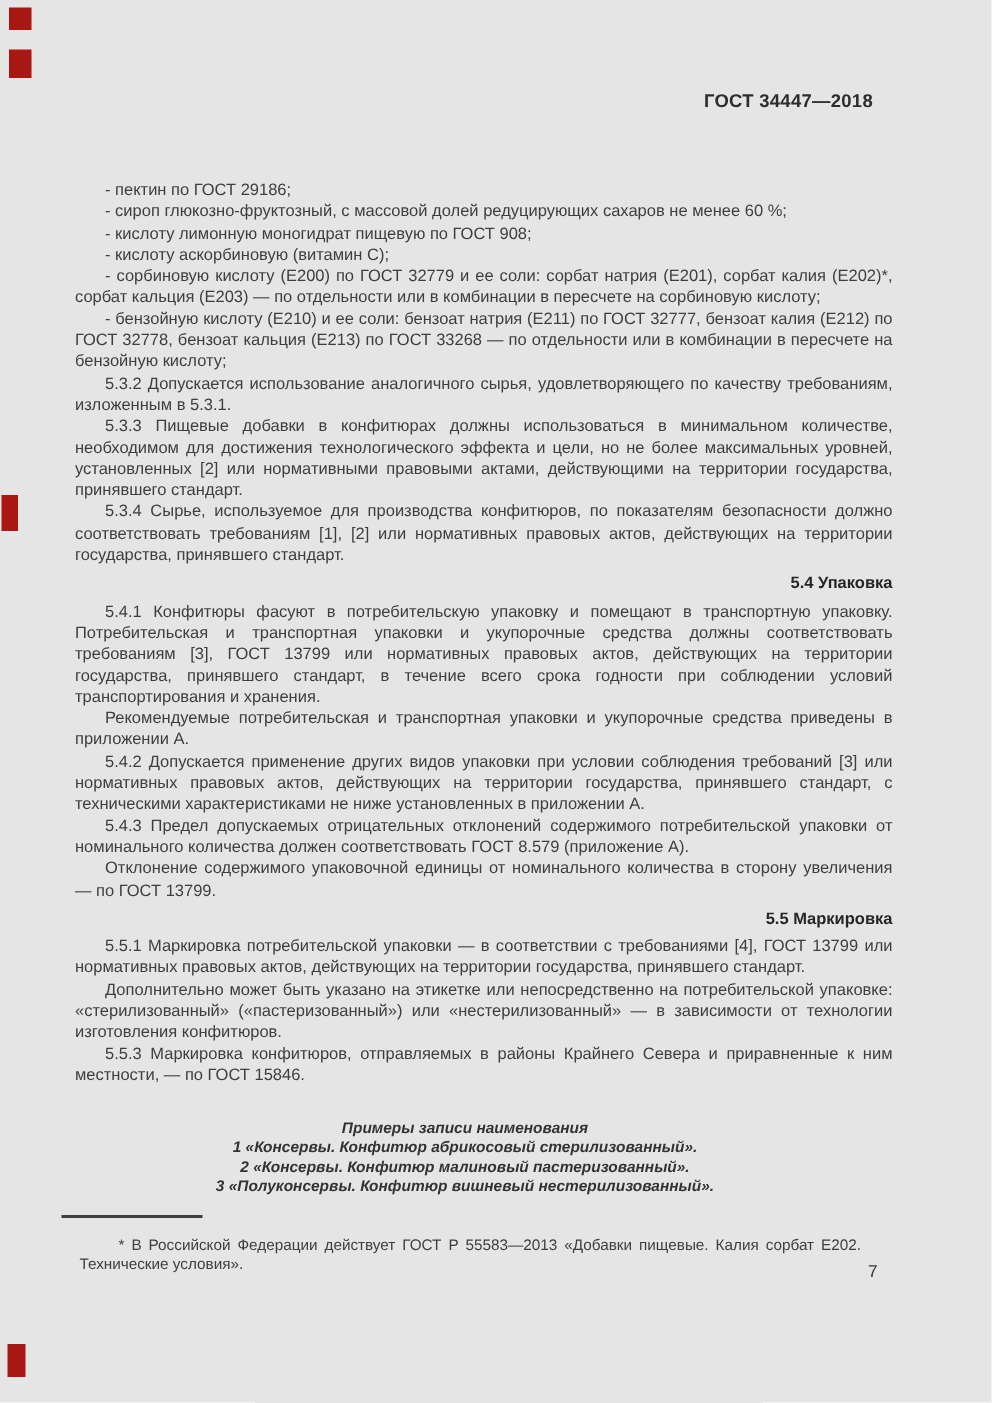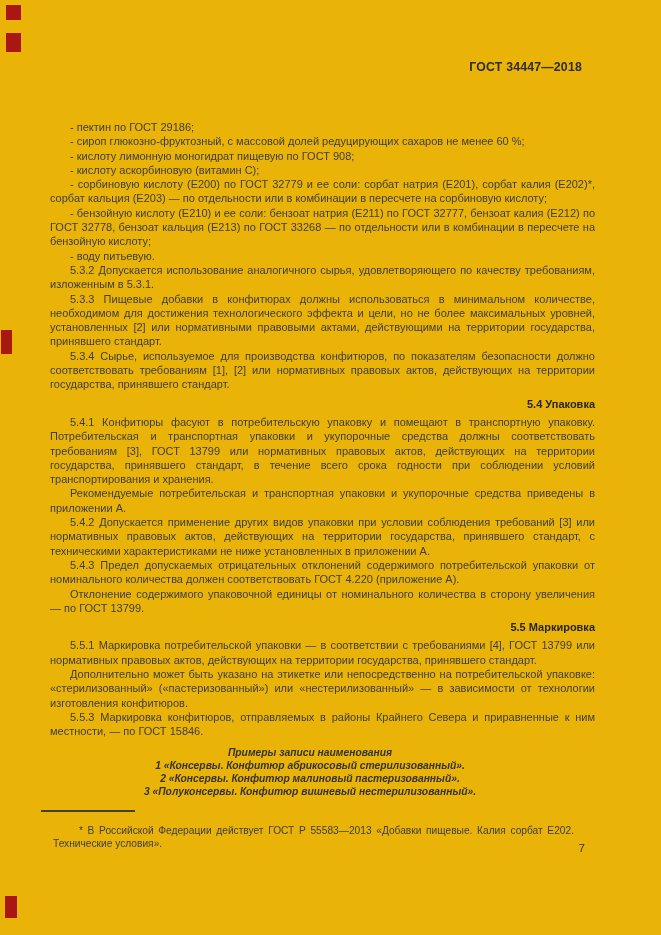--- a/index.html
+++ b/index.html
@@ -1,20 +1,20 @@
 <!DOCTYPE html>
 <html lang="ru"><head>
 <meta charset="utf-8">
 <style>
   html, body { margin: 0; padding: 0; background: #ffffff; }
   .page {
     position: relative;
     width: 661px;
     height: 935px;
-    background: #eab308;
+    background: #e5e5e5;
     font-family: "Liberation Sans", sans-serif;
     overflow: hidden;
   }
   .reg-mark { position: absolute; background: #a81712; }
   .m1 { left: 6px;  top: 5px;   width: 15px; height: 15px; }
   .m2 { left: 6px;  top: 33px;  width: 15px; height: 19px; }
   .m3 { left: 1px;  top: 330px; width: 11px; height: 24px; }
   .m4 { left: 5px;  top: 896px; width: 12px; height: 22px; }
   .doc-header {
     position: absolute;
@@ -103,29 +103,28 @@
 
   <div class="doc-header">ГОСТ 34447—2018</div>
 
   <div class="content">
     <p>- пектин по ГОСТ 29186;</p>
     <p>- сироп глюкозно-фруктозный, с массовой долей редуцирующих сахаров не менее 60 %;</p>
     <p>- кислоту лимонную моногидрат пищевую по ГОСТ 908;</p>
     <p>- кислоту аскорбиновую (витамин С);</p>
     <p>- сорбиновую кислоту (Е200) по ГОСТ 32779 и ее соли: сорбат натрия (Е201), сорбат калия (Е202)*, сорбат кальция (Е203) — по отдельности или в комбинации в пересчете на сорбиновую кислоту;</p>
     <p>- бензойную кислоту (Е210) и ее соли: бензоат натрия (Е211) по ГОСТ 32777, бензоат калия (Е212) по ГОСТ 32778, бензоат кальция (Е213) по ГОСТ 33268 — по отдельности или в комбинации в пересчете на бензойную кислоту;</p>
-    <p>- воду питьевую.</p>
     <p>5.3.2 Допускается использование аналогичного сырья, удовлетворяющего по качеству требованиям, изложенным в 5.3.1.</p>
     <p>5.3.3 Пищевые добавки в конфитюрах должны использоваться в минимальном количестве, необходимом для достижения технологического эффекта и цели, но не более максимальных уровней, установленных [2] или нормативными правовыми актами, действующими на территории государства, принявшего стандарт.</p>
     <p>5.3.4 Сырье, используемое для производства конфитюров, по показателям безопасности должно соответствовать требованиям [1], [2] или нормативных правовых актов, действующих на территории государства, принявшего стандарт.</p>
     <p class="h">5.4 Упаковка</p>
     <p>5.4.1 Конфитюры фасуют в потребительскую упаковку и помещают в транспортную упаковку. Потребительская и транспортная упаковки и укупорочные средства должны соответствовать требованиям [3], ГОСТ 13799 или нормативных правовых актов, действующих на территории государства, принявшего стандарт, в течение всего срока годности при соблюдении условий транспортирования и хранения.</p>
     <p>Рекомендуемые потребительская и транспортная упаковки и укупорочные средства приведены в приложении А.</p>
     <p>5.4.2 Допускается применение других видов упаковки при условии соблюдения требований [3] или нормативных правовых актов, действующих на территории государства, принявшего стандарт, с техническими характеристиками не ниже установленных в приложении А.</p>
-    <p>5.4.3 Предел допускаемых отрицательных отклонений содержимого потребительской упаковки от номинального количества должен соответствовать ГОСТ 4.220 (приложение А).</p>
+    <p>5.4.3 Предел допускаемых отрицательных отклонений содержимого потребительской упаковки от номинального количества должен соответствовать ГОСТ 8.579 (приложение А).</p>
     <p>Отклонение содержимого упаковочной единицы от номинального количества в сторону увеличения — по ГОСТ 13799.</p>
     <p class="h">5.5 Маркировка</p>
     <p>5.5.1 Маркировка потребительской упаковки — в соответствии с требованиями [4], ГОСТ 13799 или нормативных правовых актов, действующих на территории государства, принявшего стандарт.</p>
     <p>Дополнительно может быть указано на этикетке или непосредственно на потребительской упаковке: «стерилизованный» («пастеризованный») или «нестерилизованный» — в зависимости от технологии изготовления конфитюров.</p>
     <p>5.5.3 Маркировка конфитюров, отправляемых в районы Крайнего Севера и приравненные к ним местности, — по ГОСТ 15846.</p>
   </div>
 
   <div class="examples">
     <p>Примеры записи наименования</p>
     <p>1 «Консервы. Конфитюр абрикосовый стерилизованный».</p>

